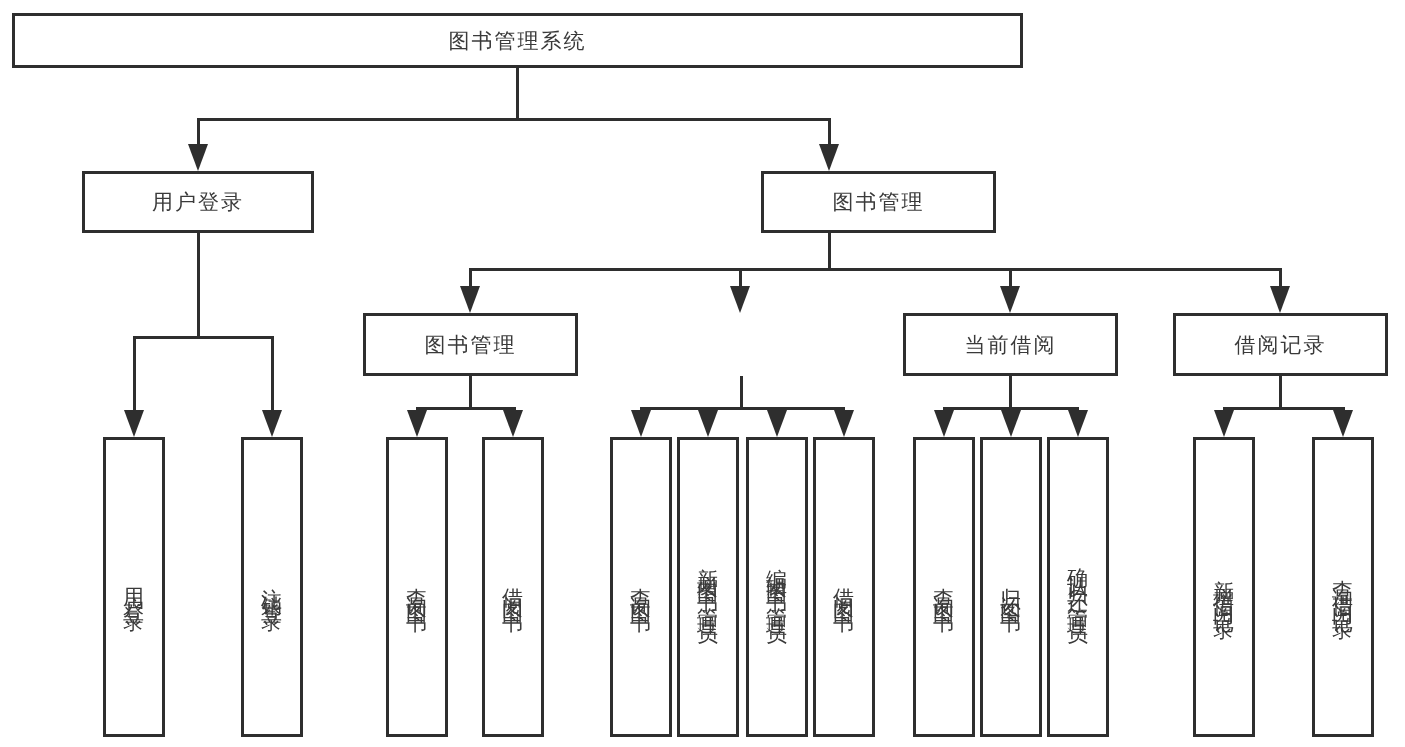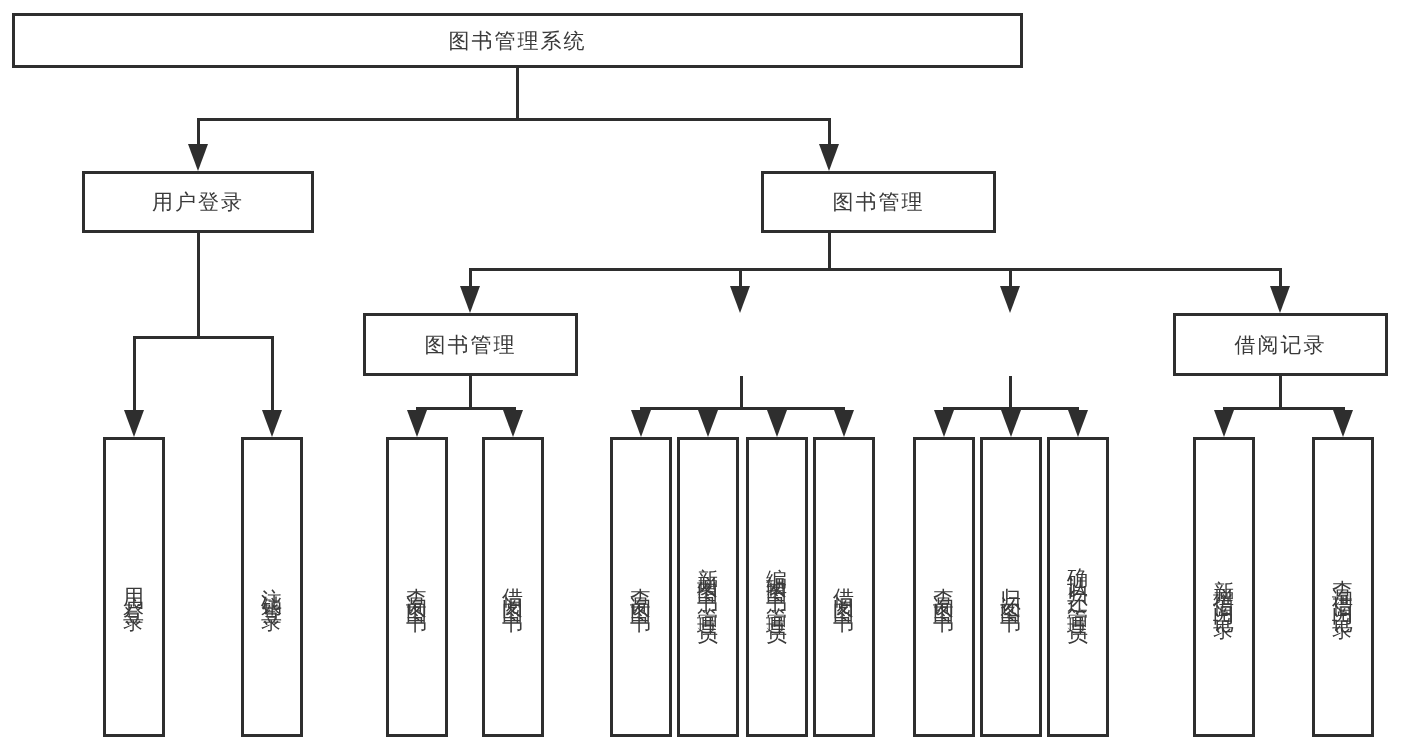--- a/index.html
+++ b/index.html
@@ -105,20 +105,23 @@
   <div class="vl" style="left:739px; top:268px; height:20px;"></div>
   <div class="arw" style="left:730px; top:286px;"></div>
   <div class="vl" style="left:1009px; top:268px; height:20px;"></div>
   <div class="arw" style="left:1000px; top:286px;"></div>
   <div class="vl" style="left:1279px; top:268px; height:20px;"></div>
   <div class="arw" style="left:1270px; top:286px;"></div>
 
   <div class="node" style="left:363px; top:313px; width:215px; height:63px;">
     <span>图书管理</span>
   </div>
+  <div class="node" style="left:903px; top:313px; width:215px; height:63px;">
+    <span>当前借阅</span>
+  </div>
   <div class="node" style="left:1173px; top:313px; width:215px; height:63px;">
     <span>借阅记录</span>
   </div>
 
   <div class="vl" style="left:469px; top:376px; height:31px;"></div>
   <div class="hl" style="left:416px; top:407px; width:100px;"></div>
   <div class="arw" style="left:407px; top:410px;"></div>
   <div class="arw" style="left:503px; top:410px;"></div>
 
   <div class="vl" style="left:740px; top:376px; height:31px;"></div>

